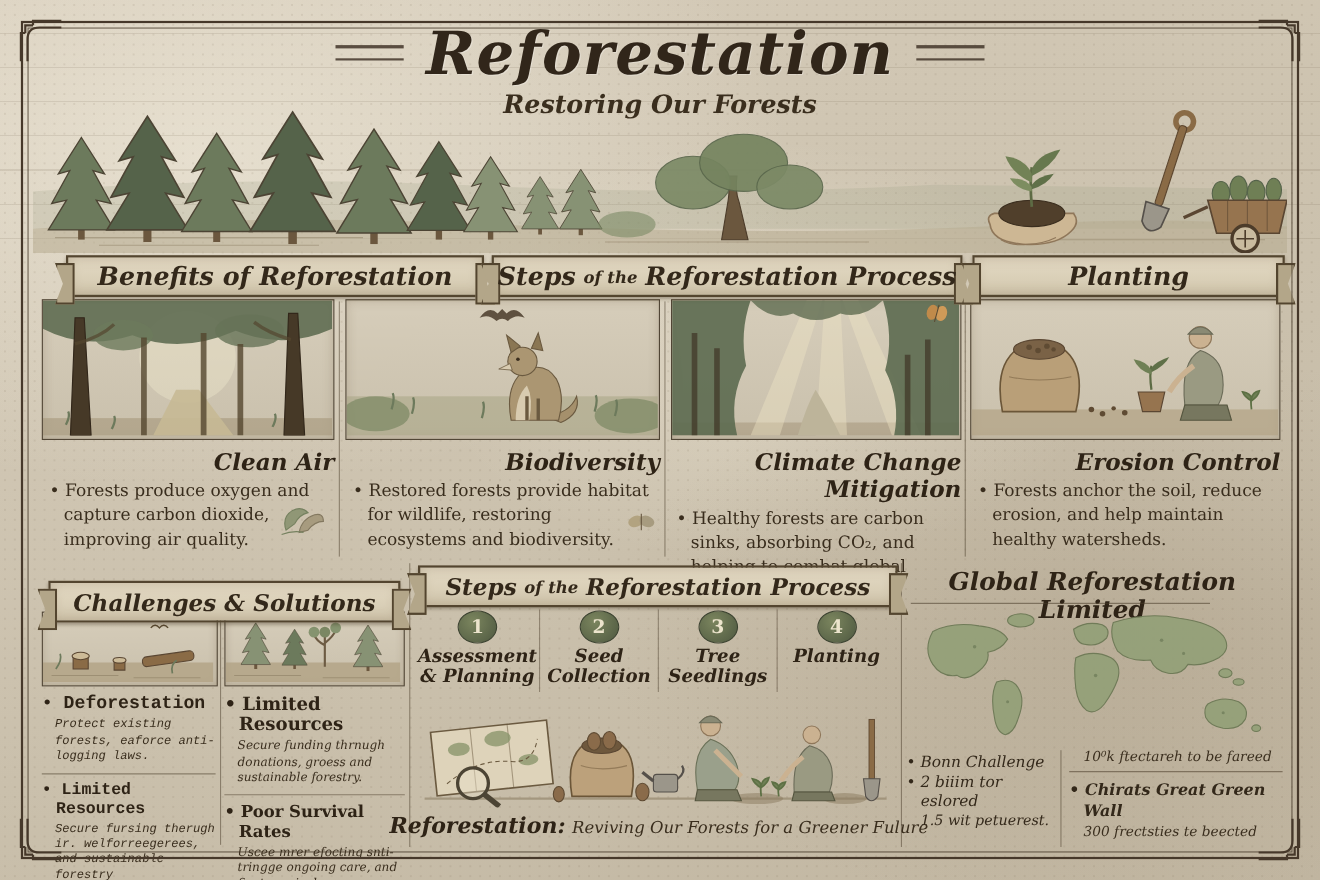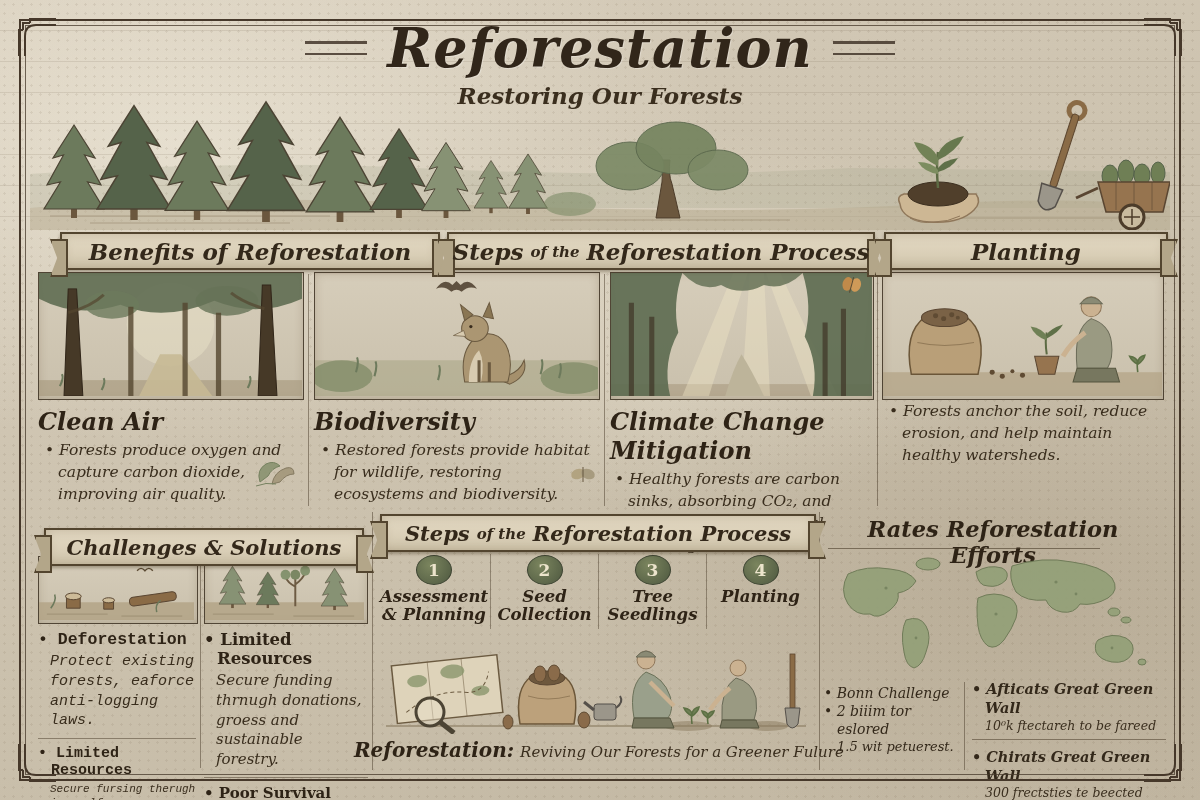--- a/index.html
+++ b/index.html
@@ -49,42 +49,42 @@
   .ribbon-steps-top{top:232px;left:447px;width:424px;}
   .ribbon-planting{top:232px;left:884px;width:280px;}
   .ribbon-challenges{top:528px;left:44px;width:316px;}
   .ribbon-challenges span{font-size:21px;}
   .ribbon-steps-bottom{top:514px;left:380px;width:432px;}
   .ribbon-steps-bottom span{font-size:21px;}
 
   .benefit{position:absolute;top:272px;height:236px;z-index:2;}
   .benefit .art-frame{height:126px;border:1.5px solid rgba(58,46,31,.85);
     background:linear-gradient(#d6cdba,#c9c0ac);box-shadow:inset 0 0 10px rgba(90,70,40,.22);overflow:hidden;}
-  .benefit h3{margin:7px 0 3px;text-align:left;font-size:24px;font-style:italic;color:#2e2316;}
-  .benefit p{margin:0 4px;font-size:15.5px;font-style:italic;line-height:1.42;color:#392d1d;
+  .benefit h3{margin:7px 0 3px;text-align:right;font-size:21px;font-style:italic;color:#2e2316;}
+  .benefit p{margin:0 4px;font-size:15.5px;line-height:1.42;color:#392d1d;
     padding-left:16px;text-indent:-13px;}
   .benefit p::before{content:"• ";}
   .b1{left:38px;width:266px;}
   .b2{left:314px;width:286px;}
   .b3{left:610px;width:264px;}
   .b3 p{margin:0 0 0 2px;}
   .b4{left:882px;width:282px;}
   .vdiv{position:absolute;width:1px;background:rgba(74,60,42,.5);z-index:2;}
   .deco{position:absolute;z-index:2;opacity:.9;}
 
   .chal-art{position:absolute;top:556px;height:66px;border:1.5px solid rgba(58,46,31,.85);
     background:linear-gradient(#d6cdba,#c9c0ac);box-shadow:inset 0 0 8px rgba(90,70,40,.22);overflow:hidden;z-index:2;}
   .chal-art1{left:38px;width:158px;}
   .chal-art2{left:204px;width:162px;}
   .chal-col{position:absolute;top:630px;z-index:2;}
   .chal-colA{left:38px;width:158px;font-family:Liberation Mono, monospace;}
   .chal-colB{left:204px;width:164px;}
   .chal-col h4{margin:0 0 3px;font-size:16.5px;color:#2e2316;padding-left:13px;text-indent:-13px;}
   .chal-col h4::before{content:"• ";}
-  .chal-col .t{font-size:15px;font-style:italic;line-height:1.32;margin-left:12px;color:#392d1d;}
+  .chal-col .t{font-size:11px;font-style:italic;line-height:1.32;margin-left:12px;color:#392d1d;}
   .chal-col .sep{border:0;border-top:1px solid rgba(74,60,42,.5);margin:7px 0 6px;}
   .chal-col .h-sm{font-size:15px;}
   .chal-col .t-sm{font-size:11px;line-height:1.3;}
 
   .steps-row{position:absolute;top:554px;left:378px;width:436px;display:flex;z-index:2;}
   .step{flex:1;text-align:center;padding:1px 2px 4px;border-right:1px solid rgba(74,60,42,.45);}
   .step:last-child{border-right:0;}
   .step-num{width:34px;height:28px;margin:0 auto 3px;border-radius:50%;
     background:radial-gradient(circle at 38% 32%,#7b855e,#4e5840);border:1.5px solid #3b4230;
     color:#ece4cc;font-weight:bold;font-size:17px;display:flex;align-items:center;justify-content:center;}
@@ -328,20 +328,21 @@
           <path d="M195 31 Q206 18 217 31 Z" fill="#8a8a74" stroke="#6b6b58"></path>
           <path d="M192 96 Q188 56 206 46 Q224 52 226 70 Q228 86 222 96 Z" fill="#9a9a82" stroke="#6b6b58"></path>
           <path d="M200 60 Q186 70 178 84" stroke="#cbb291" stroke-width="5" fill="none"></path>
           <path d="M192 96 H230 L234 110 H188 Z" fill="#77775f" stroke="#55553f"></path>
         </g>
         <g stroke="#5d7044" stroke-width="1.6" fill="#6f8055">
           <path d="M252 100 q-1 -8 0 -12 M252 92 q-6 -3 -8 -8 q7 1 8 6 M252 92 q6 -4 7 -9 q-6 1 -7 7"></path>
         </g>
       </svg>
     </div>
+    <h3>Erosion Control</h3>
     <p>Forests anchor the soil, reduce erosion, and help maintain healthy watersheds.</p>
   </div>
 
   <div class="vdiv" style="left:308px;top:274px;height:232px;"></div>
   <div class="vdiv" style="left:604px;top:274px;height:232px;"></div>
   <div class="vdiv" style="left:877px;top:274px;height:232px;"></div>
 
   <svg class="deco" style="left:252px;top:452px;" width="44" height="40" viewBox="0 0 44 40">
     <path d="M8 30 Q4 18 14 12 Q22 8 28 14 Q20 16 16 24 Z" fill="#8a9370" stroke="#6c7a57"></path>
     <path d="M20 32 Q22 20 34 16 Q42 14 42 22 Q34 22 28 30 Z" fill="#a3977a" stroke="#7c7158"></path>
@@ -480,21 +481,21 @@
     <g>
       <rect x="412" y="28" width="5" height="54" fill="#8a6b46" stroke="#5d4730" stroke-width=".8"></rect>
       <path d="M407 82 h15 l-2 16 q-6 8 -11 0 Z" fill="#9b968a" stroke="#55504a"></path>
     </g>
   </svg>
 
   <div class="caption">
     <span class="caption-lead">Reforestation:</span><span class="caption-rest">Reviving Our Forests for a Greener Fulure</span>
   </div>
 
-  <div class="global-title">Rates Reforestation Efforts</div>
+  <div class="global-title">Global Reforestation Limited</div>
   <div class="global-underline"></div>
   <svg class="map-art" width="334" height="124" viewBox="0 0 334 124">
     <g fill="#93a078" stroke="#6a7753" stroke-width="1" opacity=".92">
       <path d="M22 20 q18 -9 42 -5 q20 2 26 12 q-6 10 -18 12 q2 9 -8 17 q-12 10 -20 4 q-14 2 -22 -10 q-9 -14 0 -30 z"></path>
       <ellipse cx="102" cy="10" rx="12" ry="6"></ellipse>
       <path d="M80 66 q14 -5 20 6 q6 10 0 26 q-4 14 -12 16 q-8 -2 -10 -16 q-4 -20 2 -32 z"></path>
       <path d="M150 18 q12 -8 26 -4 q8 4 4 12 q-8 8 -18 6 q-10 0 -12 -14 z"></path>
       <path d="M152 44 q16 -8 32 0 q10 6 6 20 q-4 11 -12 22 q-8 10 -16 6 q-8 -6 -10 -20 q-2 -18 0 -28 z"></path>
       <path d="M186 12 q30 -10 60 -4 q30 4 40 16 q8 12 -4 20 q-14 8 -28 6 q-6 10 -18 8 q-12 -2 -16 -12 q-20 2 -30 -8 q-8 -14 -4 -26 z"></path>
       <ellipse cx="288" cy="58" rx="6" ry="4"></ellipse>
@@ -512,19 +513,18 @@
     </g>
   </svg>
 
   <div class="global-col global-colL">
     <div class="gitem">Bonn Challenge</div>
     <div class="gitem">2 biiim tor eslored</div>
     <div class="gline2">1.5 wit petuerest.</div>
   </div>
   <div class="vdiv" style="left:964px;top:682px;height:88px;"></div>
   <div class="global-col global-colR">
-    <div class="gitem ghead">Afticats Great Green Wall</div>
     <div class="gsub">10⁰k ftectareh to be fareed</div>
     <hr class="gsep">
     <div class="gitem ghead" style="margin-top:0;">Chirats Great Green Wall</div>
     <div class="gsub">300 frectsties te beected</div>
   </div>
 </div>
 
 </body></html>

